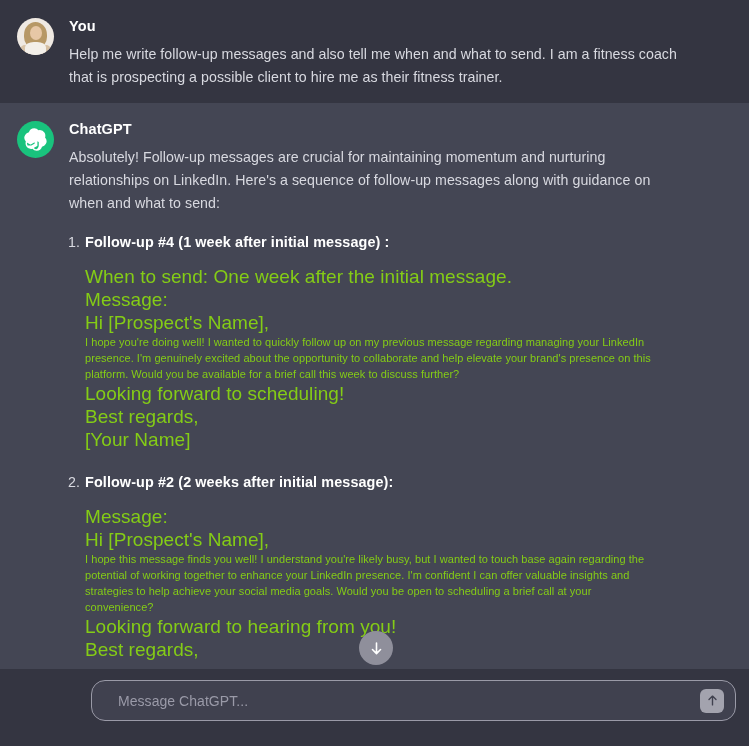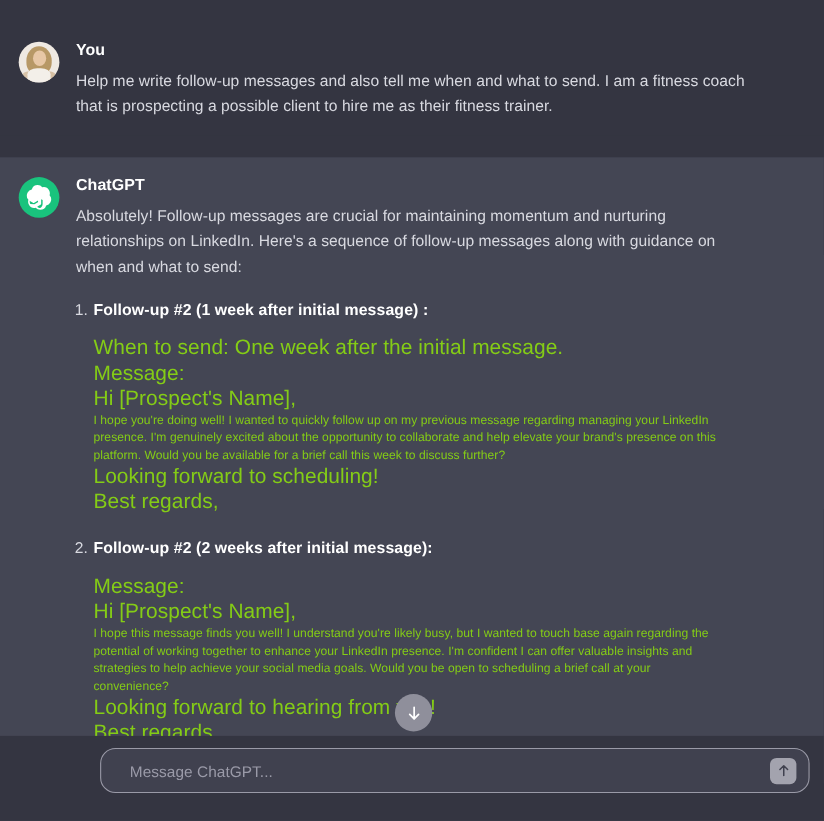--- a/index.html
+++ b/index.html
@@ -21,21 +21,20 @@
     width: 749px;
     height: 746px;
     overflow: hidden;
   }
 
   
   .msg {
     position: relative;
     width: 749px;
     padding: 16px 0 14px 0;
-    margin-top: 20px;
   }
   .msg-user      { background: #343541; }
   .msg-assistant { background: #444654; }
 
   .msg-inner {
     position: relative;
     padding-left: 69px;
     padding-right: 55px;
   }
 
@@ -266,28 +265,29 @@
         </div>
       </div>
 
       <div class="author">ChatGPT</div>
       <div class="body-text intro-para">Absolutely! Follow-up messages are crucial for maintaining momentum and nurturing relationships on LinkedIn. Here's a sequence of follow-up messages along with guidance on when and what to send:</div>
 
       <ol class="followups">
 
         <li>
           <span class="li-marker">1.</span>
-          <div class="li-heading">Follow-up #2 (1 week after initial message) :</div>
+          <div class="li-heading">Follow-up #4 (1 week after initial message) :</div>
           <div class="li-body">
             <div class="line">When to send: One week after the initial message.</div>
             <div class="line">Message:</div>
             <div class="line">Hi [Prospect's Name],</div>
             <div class="para">I hope you're doing well! I wanted to quickly follow up on my previous message regarding managing your LinkedIn presence. I'm genuinely excited about the opportunity to collaborate and help elevate your brand's presence on this platform. Would you be available for a brief call this week to discuss further?</div>
             <div class="line">Looking forward to scheduling!</div>
             <div class="line">Best regards,</div>
+            <div class="line">[Your Name]</div>
           </div>
         </li>
 
         <li>
           <span class="li-marker">2.</span>
           <div class="li-heading">Follow-up #2 (2 weeks after initial message):</div>
           <div class="li-body">
             <div class="line">Message:</div>
             <div class="line">Hi [Prospect's Name],</div>
             <div class="para">I hope this message finds you well! I understand you're likely busy, but I wanted to touch base again regarding the potential of working together to enhance your LinkedIn presence. I'm confident I can offer valuable insights and strategies to help achieve your social media goals. Would you be open to scheduling a brief call at your convenience?</div>

